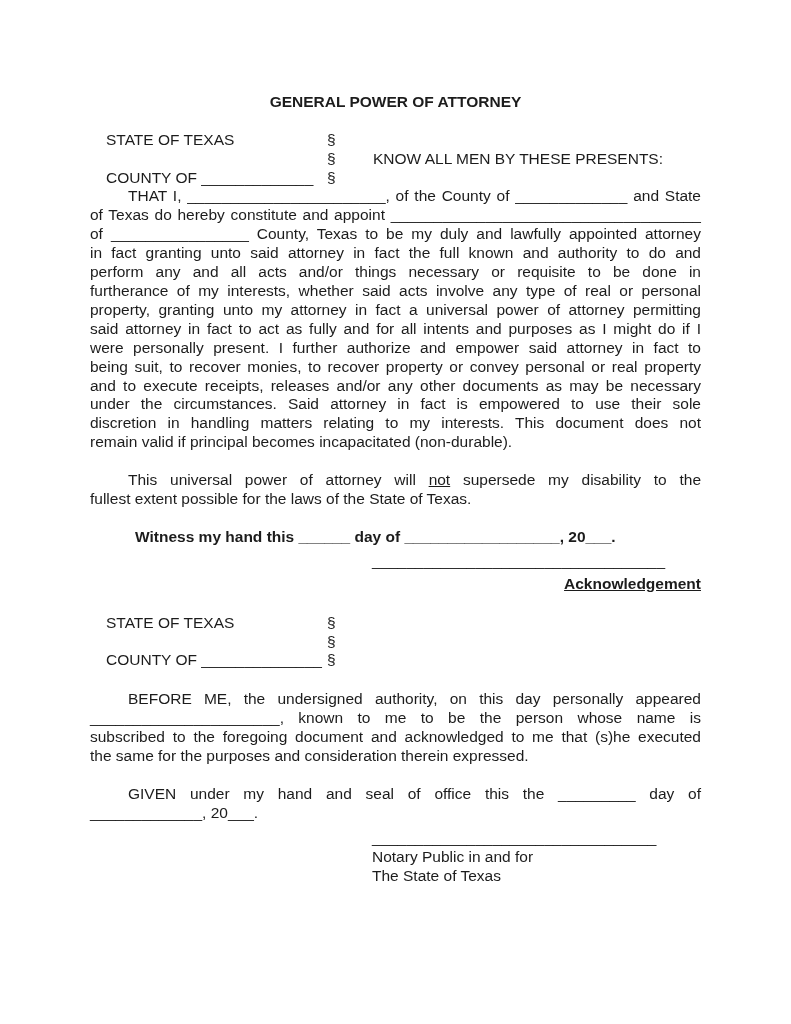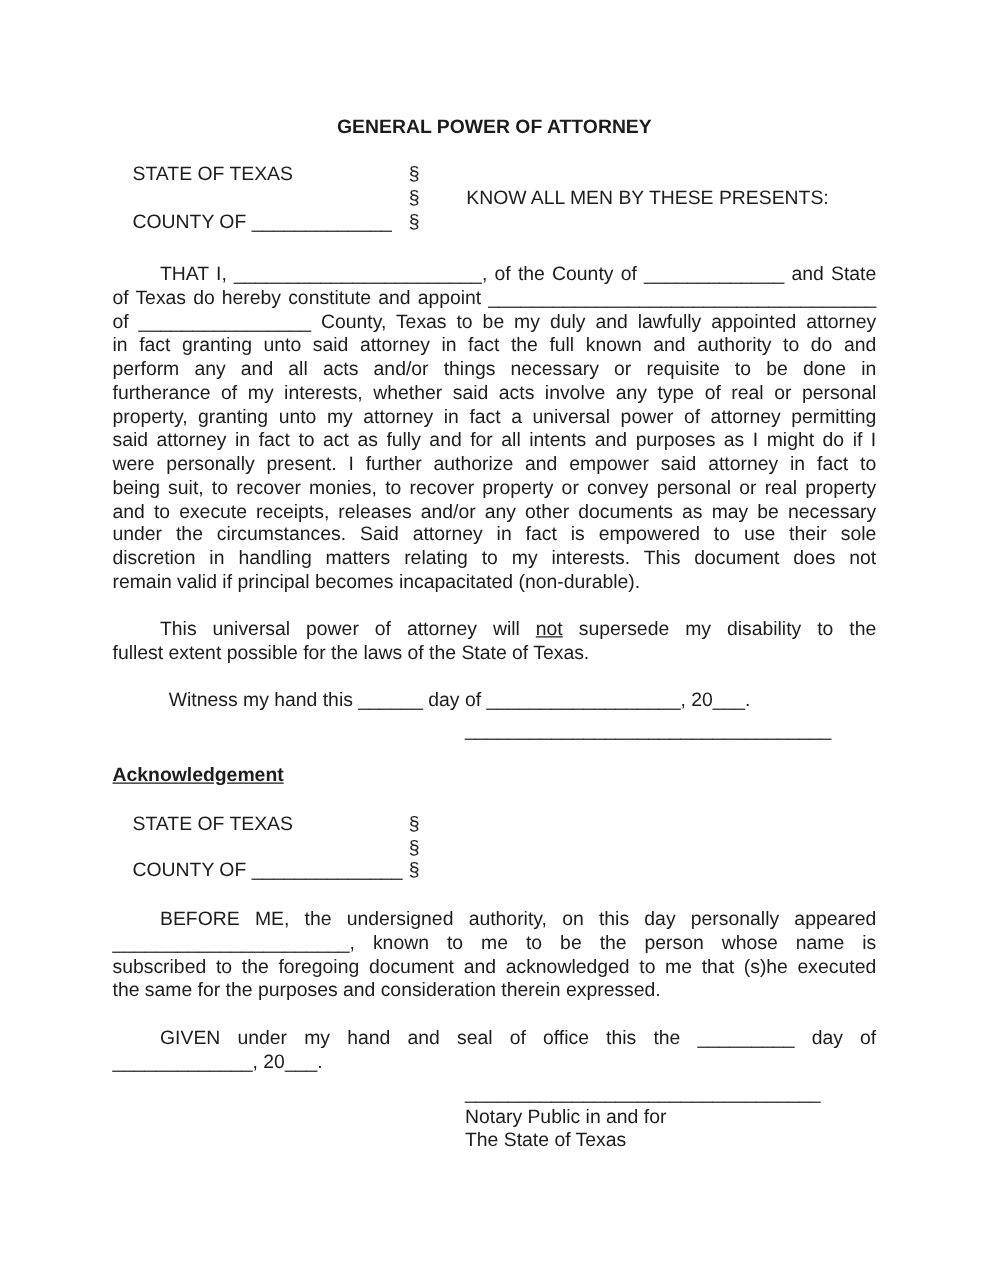--- a/index.html
+++ b/index.html
@@ -32,27 +32,27 @@
     white-space: nowrap;
   }
   .venue-left  { position: absolute; left: 16px; top: 0; white-space: pre; }
   .venue-sect  { position: absolute; left: 237px; top: 0; }
   .venue-right { position: absolute; left: 283px; top: 0; white-space: nowrap; }
   .para .line { min-height: 18.9px; }
   .para .line.justify {
     text-align: justify;
     text-align-last: justify;
   }
-  .p-appointment { margin-top: 24px; }
+  .p-appointment { }
   .p-durability  { margin-top: 19px; }
-  .witness-line  { margin-top: 19px; text-indent: 45px; white-space: pre; }
+  .witness-line  { margin-top: 19px; text-indent: 45px; white-space: pre; font-weight: bold; }
   .principal-sig { margin-top: 5px; margin-left: 282px; white-space: pre; }
   .ack-heading {
-    margin-top: 17px;
-    text-align: left;
+    margin-top: 4px;
+    text-align: right;
     font-weight: bold;
     text-decoration: underline;
   }
   .ack-venue { margin-top: 20px; }
   .p-before  { margin-top: 20px; }
   .p-given   { margin-top: 19px; }
   .notary-block { margin-top: 6px; margin-left: 282px; }
   .notary-block div { white-space: pre; }
   u { text-decoration: underline; }
 </style>

